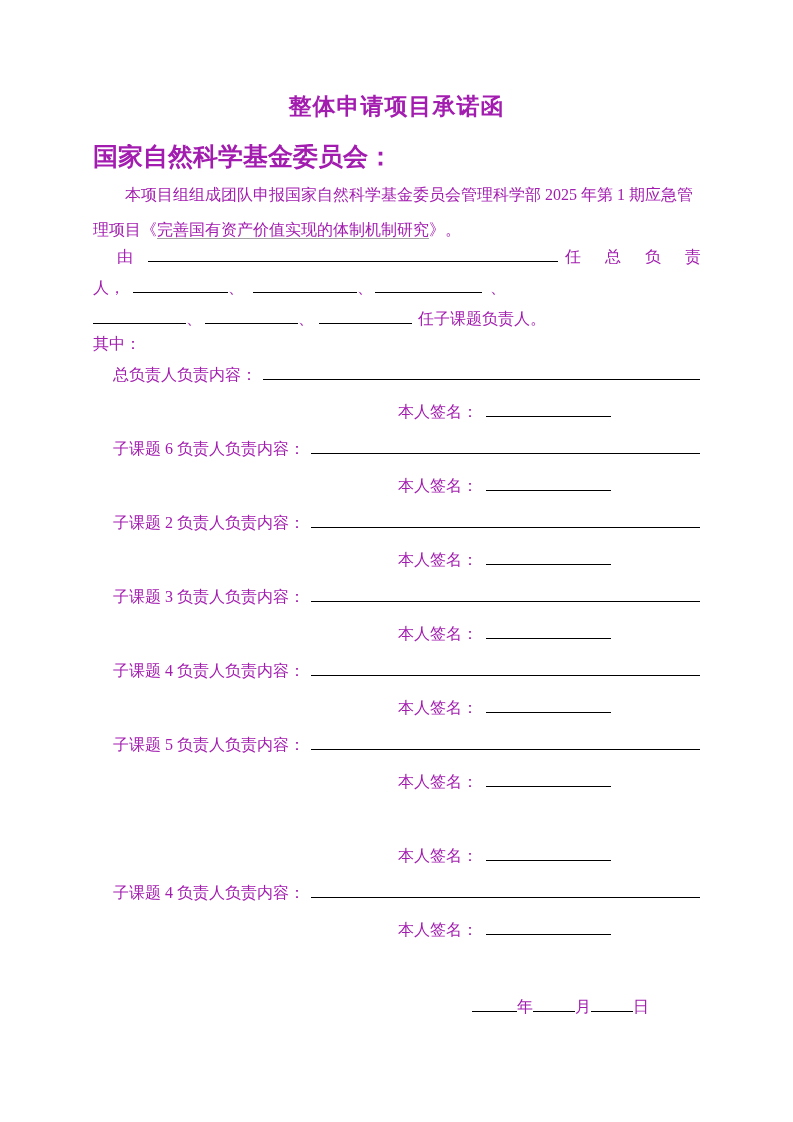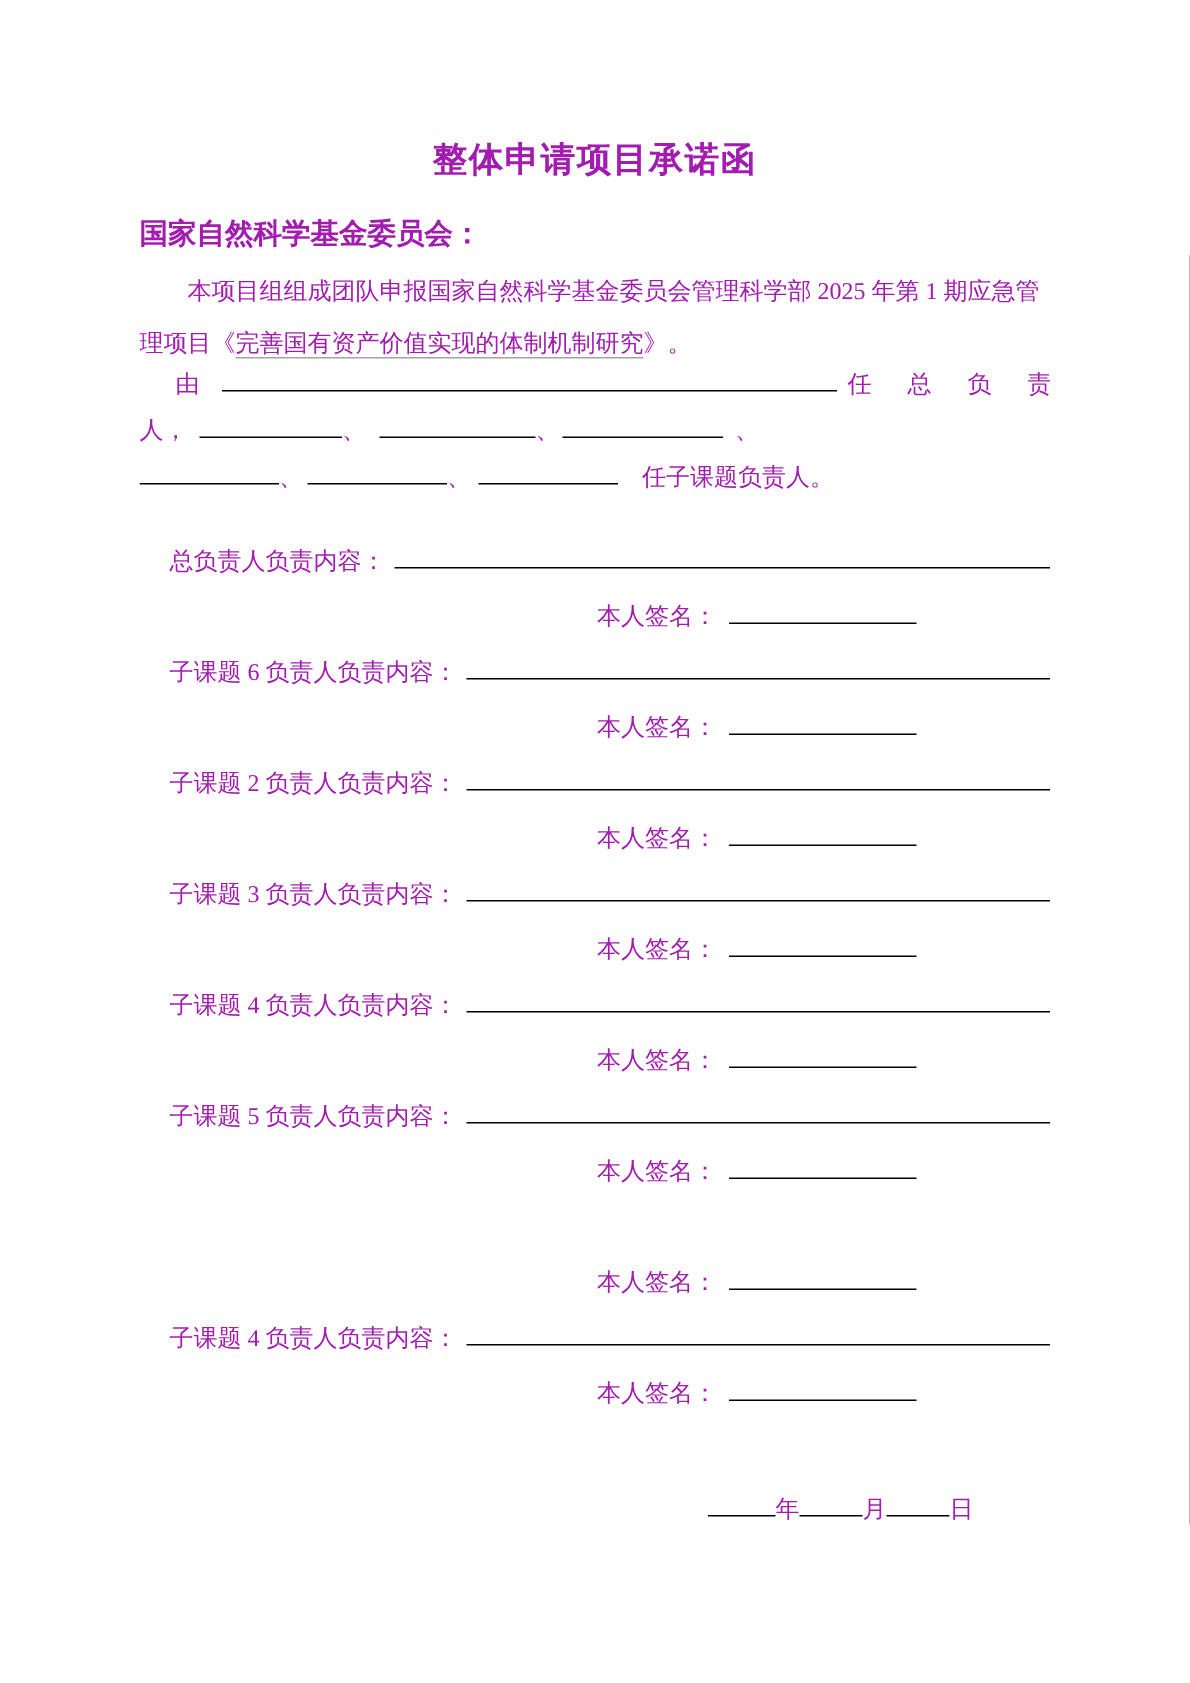--- a/index.html
+++ b/index.html
@@ -23,21 +23,21 @@
     display:inline-block;
     border-bottom:1px solid #000;
     height:6px;margin-bottom:-5px;
     flex:0 0 auto;
   }
   .fill{flex:1 1 auto;}
   .title{
     top:92px;text-align:center;
     font-size:23px;line-height:30px;font-weight:bold;letter-spacing:1px;
   }
-  .salutation{top:144px;font-size:19px;line-height:26px;font-weight:bold;}
+  .salutation{top:144px;font-size:25px;line-height:26px;font-weight:bold;}
   .indent2{text-indent:32px;}
   .u-title{border-bottom:1px solid #a3a3a3;}
   .lead-row{padding-left:24px;}
   .lead-role{letter-spacing:24px;margin-left:7px;margin-right:-24px;}
   .duty-row{padding-left:20px;}
   .sig-label{margin-left:305px;}
   .sig-blank{width:125px;margin-left:8px;}
   .date-row{justify-content:flex-end;padding-right:51px;}
 </style>
 </head>
@@ -68,23 +68,24 @@
     <span class="blank" style="width:107px;margin-left:2px"></span>
     <span style="margin-left:8px">、</span>
   </div>
 
   <div class="line row" style="top:308px">
     <span class="blank" style="width:93px"></span>
     <span>、</span>
     <span class="blank" style="width:93px;margin-left:3px"></span>
     <span>、</span>
     <span class="blank" style="width:93px;margin-left:5px"></span>
-    <span style="margin-left:16px">任子课题负责人。</span>
+    <span style="margin-left:6px">任子课题负责人。</span>
   </div>
 
+  <div class="line" style="top:333px">其中：</div>
 
   <div class="line row duty-row" style="top:364px">
     <span>总负责人负责内容：</span>
     <span class="blank fill" style="margin-left:6px"></span>
   </div>
   <div class="line row" style="top:401px">
     <span class="sig-label">本人签名：</span>
     <span class="blank sig-blank"></span>
   </div>
 

